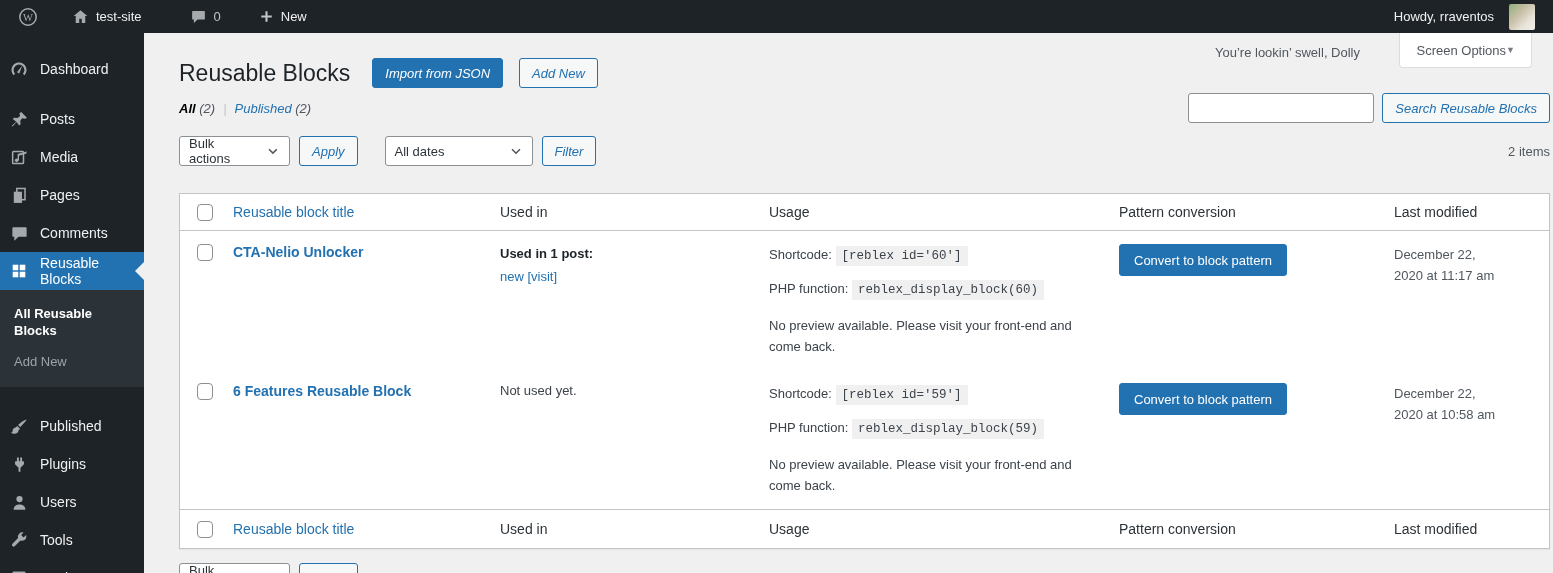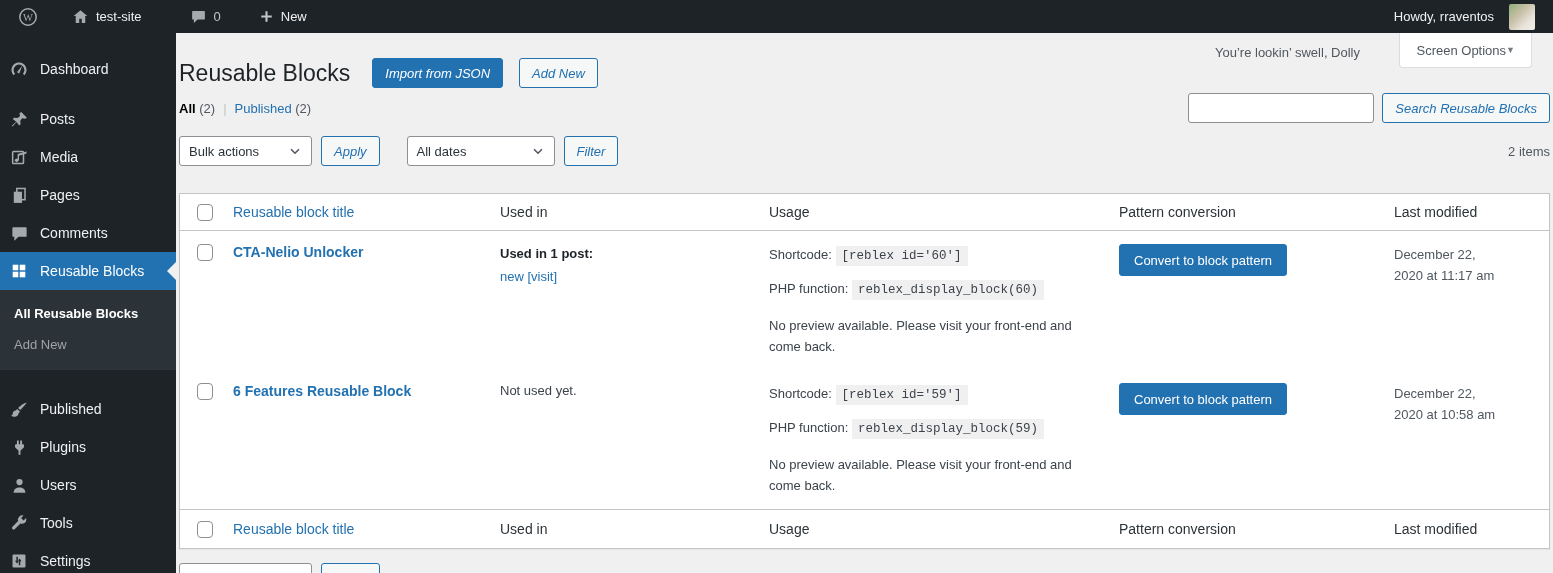--- a/index.html
+++ b/index.html
@@ -12,21 +12,21 @@
               display:flex; align-items:center; padding:0 8px; z-index:30; }
   .ab-item { display:flex; align-items:center; gap:7px; height:33px; padding:0 10px; font-size:13px; cursor:pointer; }
   .ab-item svg { display:block; }
   .ab-icon { color:#a7aaad; display:flex; align-items:center; }
   .ab-count { color:#c3c4c7; }
   .ab-spacer { flex:1; }
   .avatar { width:26px; height:26px; border-radius:2px; margin-left:8px;
             background:linear-gradient(135deg,#8fae7a 0%,#c9c0a8 40%,#e8e3da 70%,#f3efe8 100%); }
 
   
-  .sidebar { position:absolute; top:33px; left:0; width:176px; bottom:0; background:#1d2327; padding-top:17px; z-index:20; }
+  .sidebar { position:absolute; top:33px; left:0; width:144px; bottom:0; background:#1d2327; padding-top:17px; z-index:20; }
   .menu-item { position:relative; display:flex; align-items:center; height:38px; padding-left:9px; gap:11px;
                color:#f0f0f1; font-size:14px; cursor:pointer; }
   .menu-item .mi-icon { width:20px; height:20px; color:#a7aaad; display:flex; align-items:center; justify-content:center; flex:0 0 20px; }
   .menu-item.active { background:#2271b1; color:#fff; }
   .menu-item.active .mi-icon { color:#fff; }
   .menu-arrow { position:absolute; right:0; top:50%; transform:translateY(-50%); width:0; height:0;
                 border-top:9px solid transparent; border-bottom:9px solid transparent; border-right:9px solid #f0f0f1; }
   .menu-gap-sm { height:12px; }
   .menu-gap-lg { height:20px; }
   .submenu { background:#2c3338; padding:8px 0 10px; }
@@ -44,36 +44,36 @@
 
   .title-row { display:flex; align-items:center; gap:16px; margin-top:25px; }
   h1.page-title { font-size:23px; font-weight:400; color:#1d2327; line-height:30px; margin-right:6px; }
 
   .btn { display:inline-flex; align-items:center; justify-content:center; height:30px; padding:0 12px;
          border-radius:3px; font-size:13px; cursor:pointer; font-family:"Liberation Sans", sans-serif; white-space:nowrap;font-style:italic; }
   .btn.primary { background:#2271b1; border:1px solid #2271b1; color:#fff; }
   .btn.secondary { background:#f6f7f7; border:1px solid #2271b1; color:#2271b1; }
 
   .list-top { display:flex; justify-content:space-between; align-items:flex-end; margin-top:5px; }
-  .views { list-style:none; display:flex; align-items:center; gap:8px; font-size:13px; padding-bottom:7px; }
+  .views { list-style:none; display:flex; align-items:center; gap:8px; font-size:13px; padding-bottom:7px;font-style:italic; }
   .views .current-view { color:#000; font-weight:bold; cursor:pointer; }
   .views .count { color:#50575e; font-weight:normal; }
   .views .sep { color:#c3c4c7; }
   .views a { color:#2271b1; text-decoration:none; cursor:pointer; }
   .search-box { display:flex; align-items:center; gap:8px; }
   .search-box input { width:186px; height:30px; border:1px solid #8c8f94; border-radius:3px; background:#fff;
                       padding:0 8px; font-size:13px; font-family:"Liberation Sans", sans-serif; }
 
   .tablenav { display:flex; align-items:center; gap:9px; margin-top:13px; }
   .tablenav .spacer { flex:1; }
   .items-count { color:#50575e; font-size:13px; }
   .fake-select { display:flex; align-items:center; justify-content:space-between; gap:8px; height:30px;
                  background:#fff; border:1px solid #8c8f94; border-radius:3px; padding:0 9px 0 9px;
                  font-size:13px; color:#2c3338; cursor:pointer; }
-  .fake-select.bulk { width:133px; }
+  .fake-select.bulk { width:111px; }
   .fake-select.dates { width:148px; margin-left:18px; }
   .tablenav.bottom { margin-top:14px; }
 
   
   .list-table { margin-top:27px; background:#fff; border:1px solid #c3c4c7; box-shadow:0 1px 1px rgba(0,0,0,.04); }
   .trow { display:grid; grid-template-columns:43px 267px 269px 350px 275px 1fr; }
   .trow.head { border-bottom:1px solid #c3c4c7; }
   .trow.foot { border-top:1px solid #c3c4c7; }
   .trow.head .cell, .trow.foot .cell { height:36px; display:flex; align-items:center; font-size:14px; color:#2c3338; }
   .trow.foot .cell { height:38px; }

